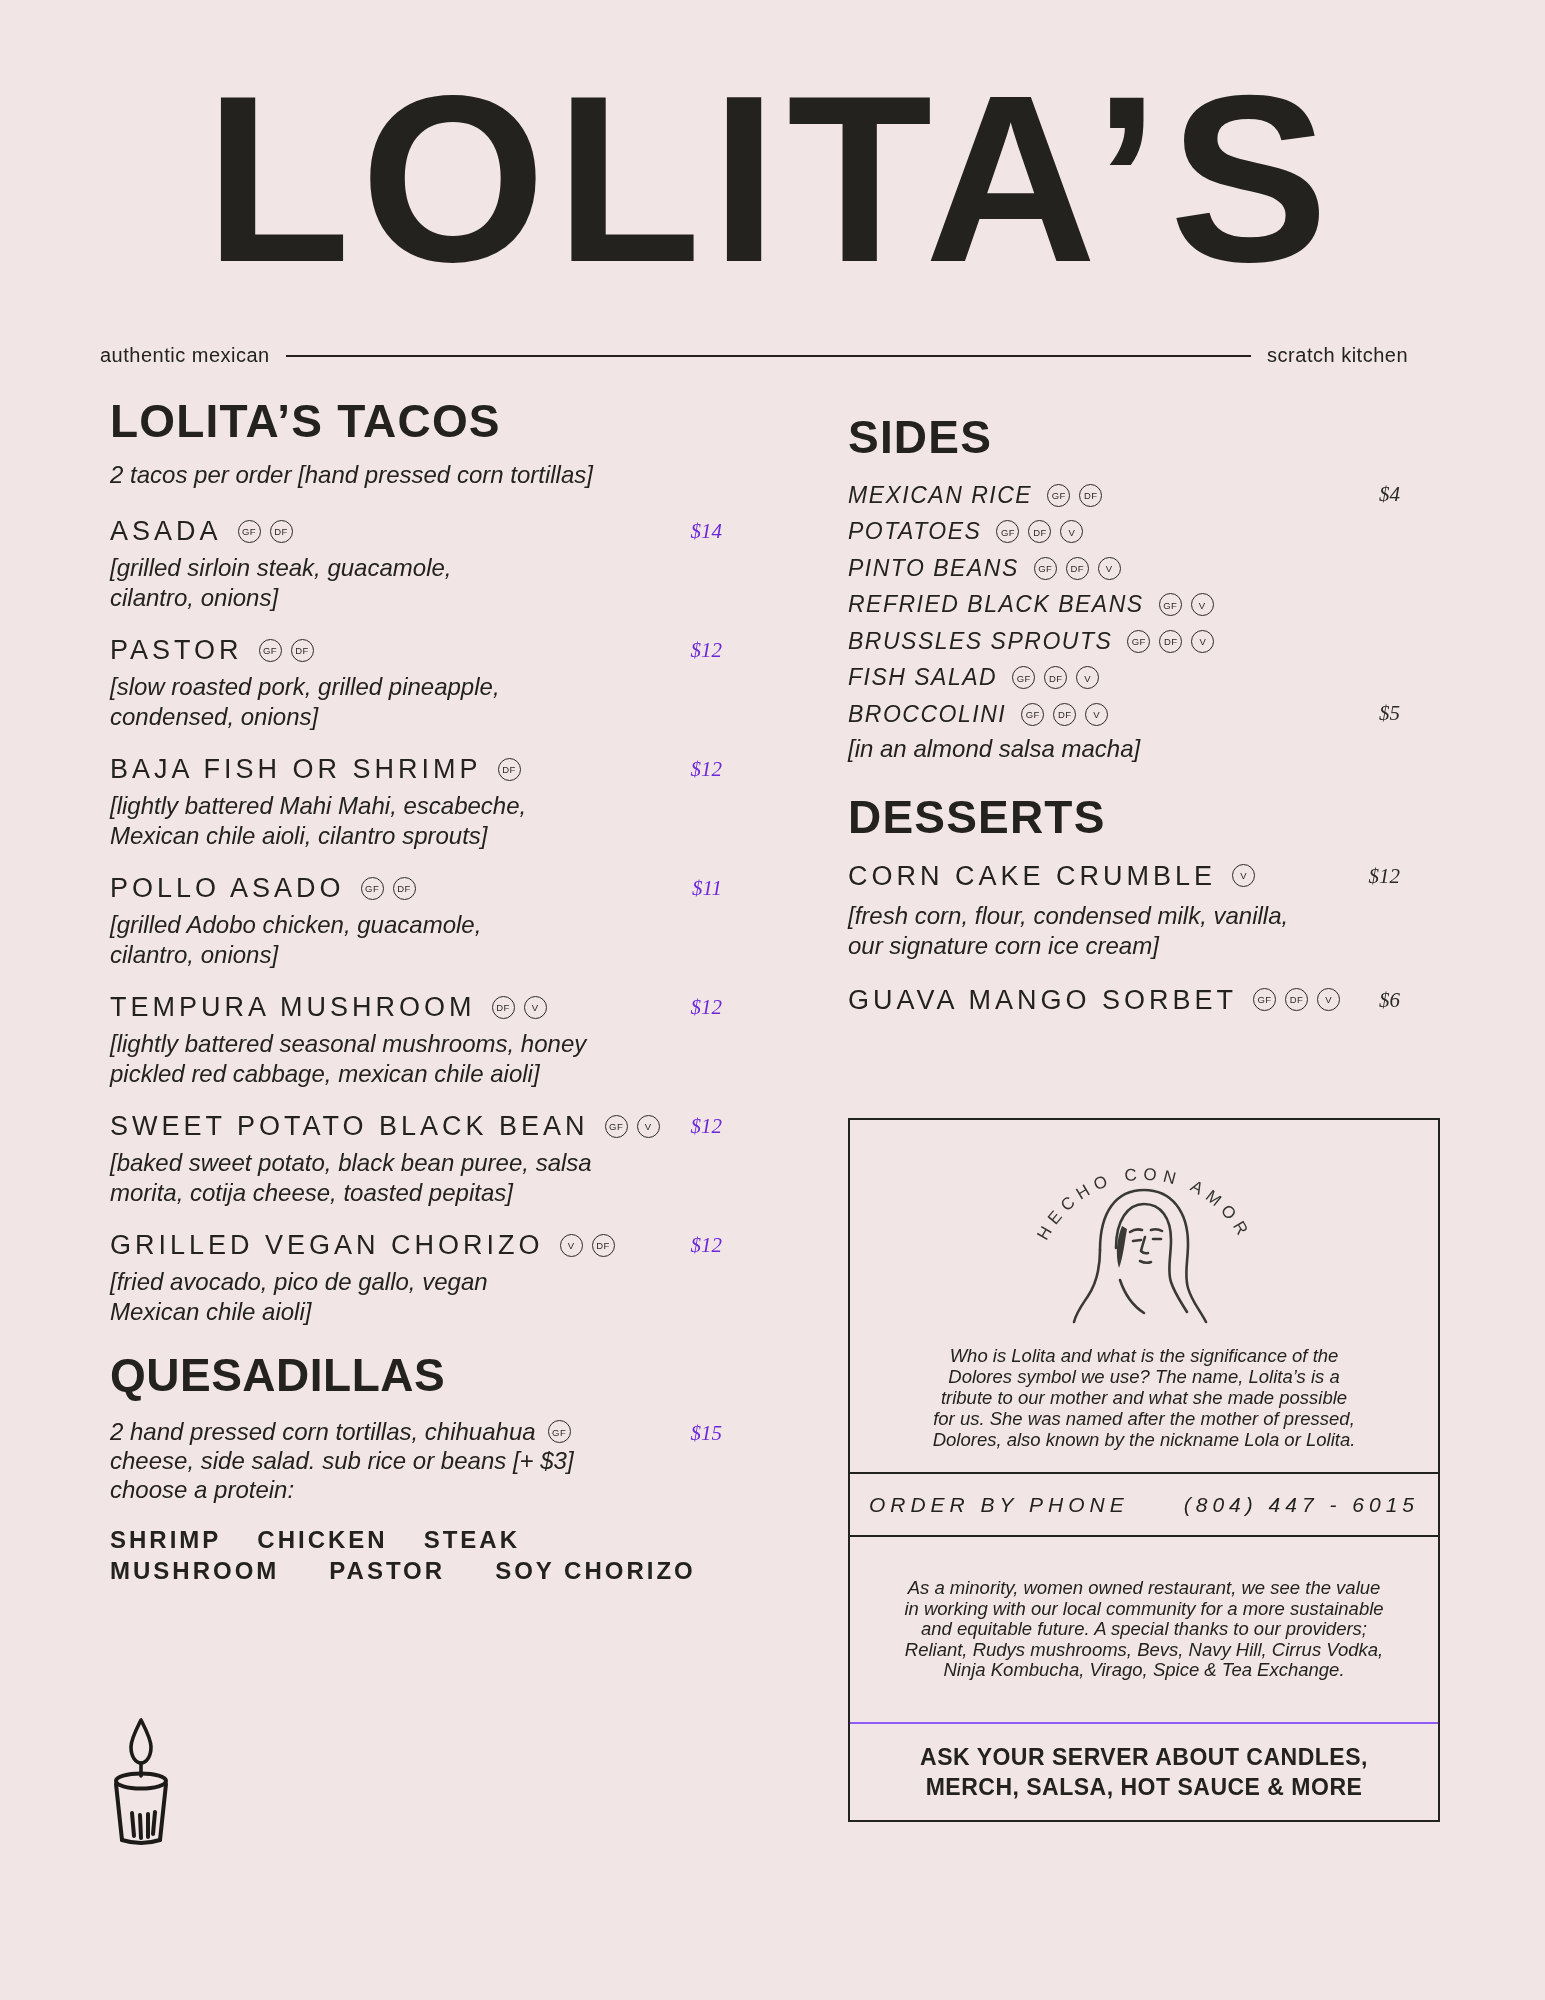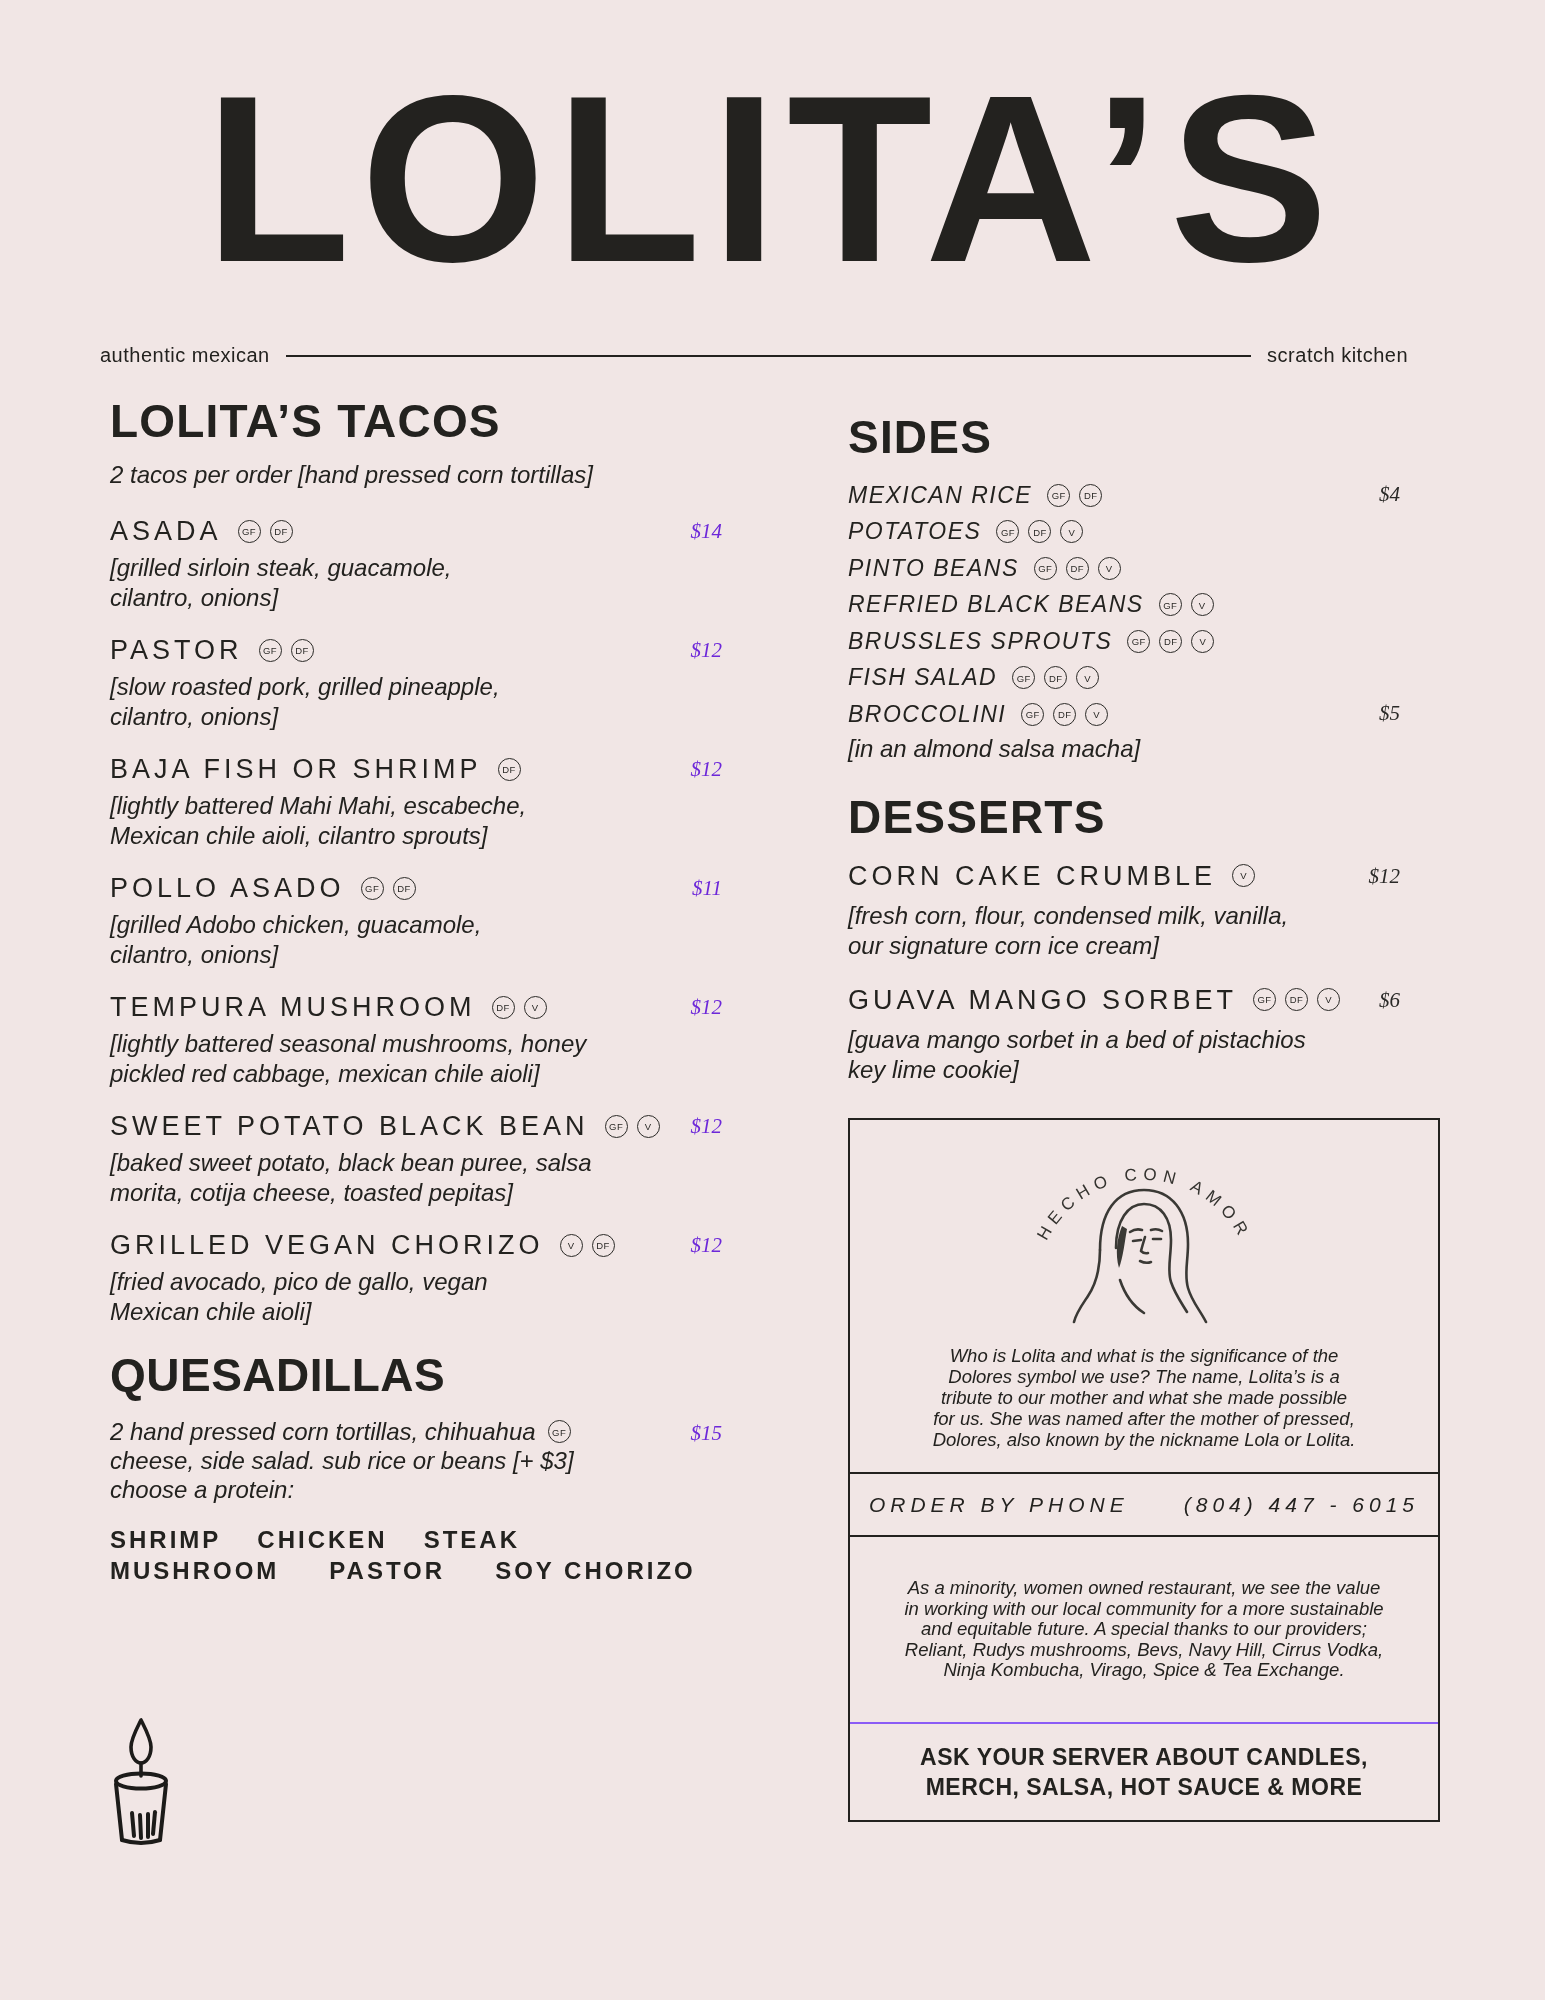--- a/index.html
+++ b/index.html
@@ -100,21 +100,21 @@
     <div class="item">
       <div class="name-row">
         <span class="iname">PASTOR</span>
         <span class="badges">
           <span class="badge">GF</span>
           <span class="badge">DF</span>
         </span>
       </div>
       <span class="price">$12</span>
       <div class="desc">[slow roasted pork, grilled pineapple,
-cilantro, onions]</div>
+condensed, onions]</div>
     </div>
 
     <div class="item">
       <div class="name-row">
         <span class="iname">BAJA FISH OR SHRIMP</span>
         <span class="badges">
           <span class="badge">DF</span>
         </span>
       </div>
       <span class="price">$12</span>
@@ -276,22 +276,20 @@
     <div class="d-item">
       <div class="name-row">
         <span class="iname">GUAVA MANGO SORBET</span>
         <span class="badges">
           <span class="badge">GF</span>
           <span class="badge">DF</span>
           <span class="badge">V</span>
         </span>
       </div>
       <span class="rprice">$6</span>
-      <div class="d-desc">[guava mango sorbet in a bed of pistachios
-key lime cookie]</div>
     </div>
   </div>
 
   <div class="info-box">
     <div class="sec-emblem">
       <svg class="emblem-svg" width="280" height="215" viewBox="0 0 280 215">
         <defs>
             <path id="arcpath" d="M 32,158 A 108 108 0 0 1 248,158" fill="none"></path>
           </defs>
         <text font-family="Liberation Sans, sans-serif" font-size="17" letter-spacing="6" fill="#34332f">

